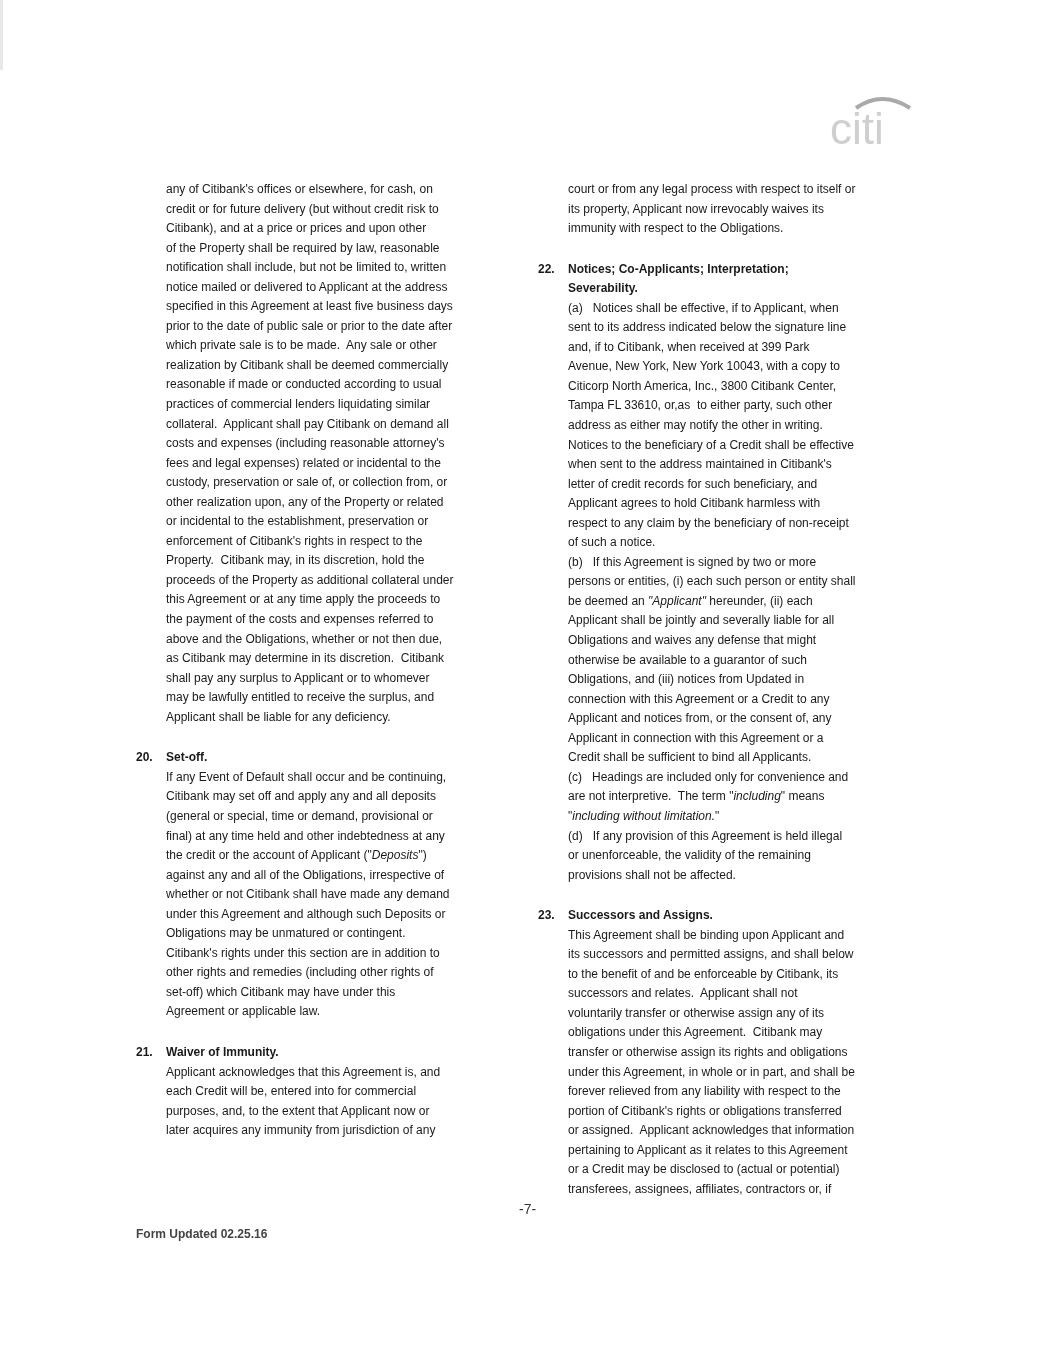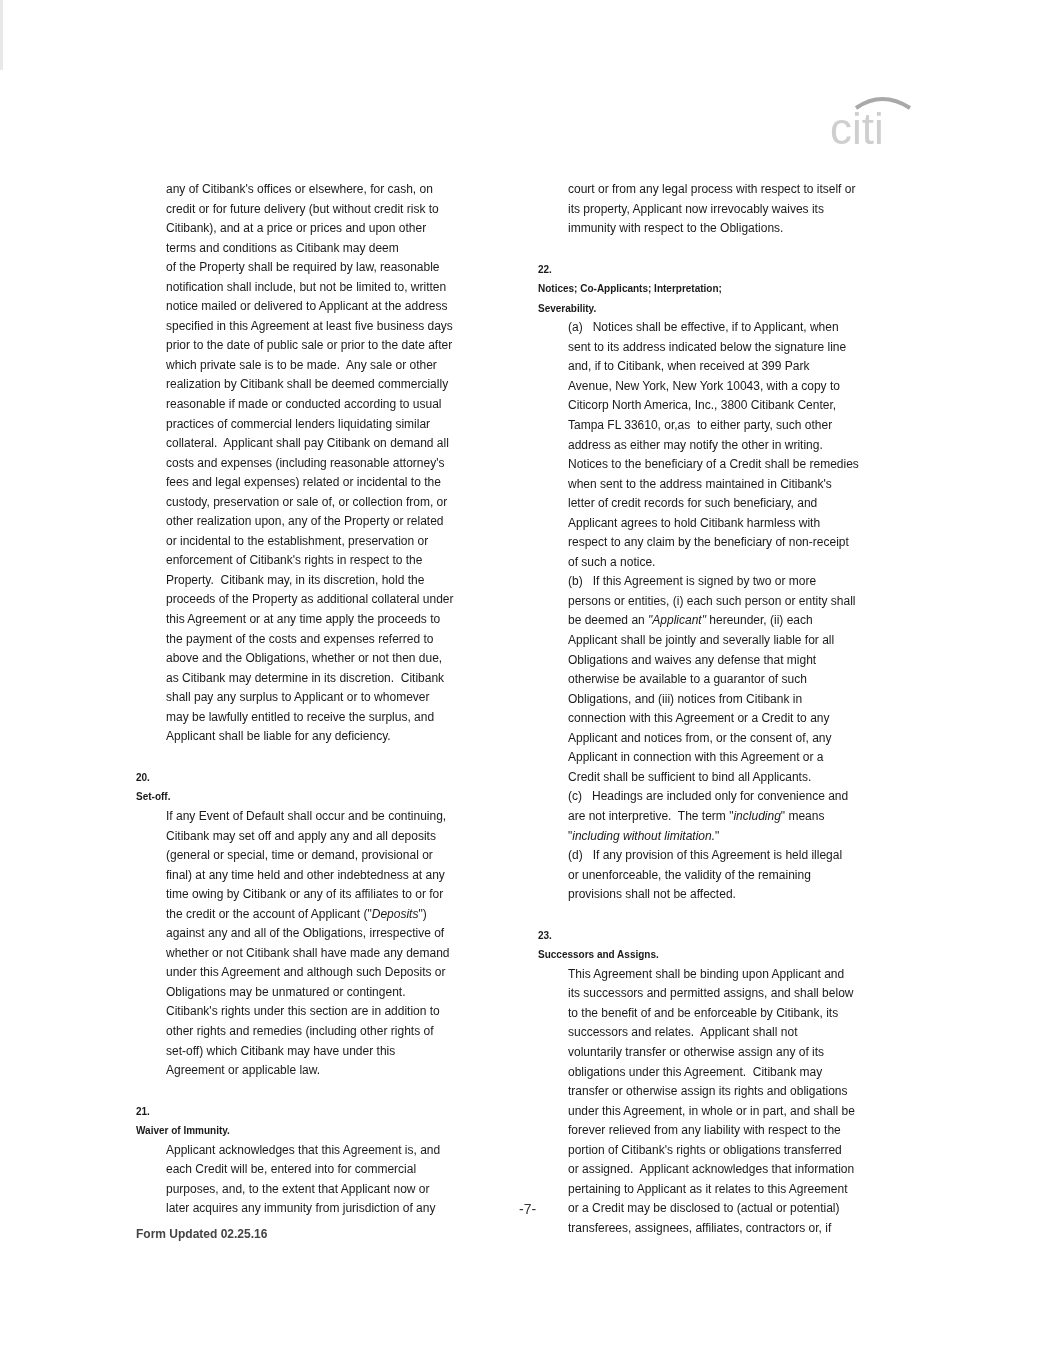--- a/index.html
+++ b/index.html
@@ -6,21 +6,21 @@
   body { width: 1055px; height: 1365px; position: relative; overflow: hidden;
          font-family: "Liberation Sans", sans-serif; color: #1a1a1a; }
   .edge { position: absolute; left: 0; top: 0; width: 3px; height: 70px; background: #e8e8e8; }
   .logo { position: absolute; left: 826px; top: 88px; width: 90px; height: 64px; }
   .col { position: absolute; top: 180px; }
   .col-left { left: 136px; width: 390px; }
   .col-right { left: 538px; width: 390px; }
   .body-text { padding-left: 30px; font-size: 12px; line-height: 19.55px; }
   .line { display: block; white-space: pre; }
   .sec { position: relative; margin-top: 21px; }
-  .sec-head { font-weight: bold; font-size: 10px; line-height: 19.55px; display: flex; flex-direction: column; }
+  .sec-head { font-weight: bold; font-size: 12px; line-height: 19.55px; display: flex; }
   .sec-num { width: 30px; flex: none; }
   .sec-title .line { white-space: pre; }
   em, .it { font-style: italic; }
   .page-num { position: absolute; left: 519px; top: 1201px; font-size: 14px; color: #333; }
   .footer { position: absolute; left: 136px; top: 1227px; font-size: 12px; color: #444; font-weight: bold; }
 </style>
 </head>
 <body>
 
 <div class="edge"></div>
@@ -30,21 +30,20 @@
     <path d="M30 20 Q 56 2 84 20" fill="none" stroke="#a9a9a9" stroke-width="4"></path>
     <text x="4" y="56" font-family="Liberation Sans, sans-serif" font-size="44" fill="#cfcfcf">citi</text>
   </svg>
 </div>
 
 <div class="col col-left">
   <div class="body-text">
     <span class="line">any of Citibank's offices or elsewhere, for cash, on</span>
     <span class="line">credit or for future delivery (but without credit risk to</span>
     <span class="line">Citibank), and at a price or prices and upon other</span>
-    <span class="line">terms and conditions as Citibank may deem</span>
     <span class="line">of the Property shall be required by law, reasonable</span>
     <span class="line">notification shall include, but not be limited to, written</span>
     <span class="line">notice mailed or delivered to Applicant at the address</span>
     <span class="line">specified in this Agreement at least five business days</span>
     <span class="line">prior to the date of public sale or prior to the date after</span>
     <span class="line">which private sale is to be made.  Any sale or other</span>
     <span class="line">realization by Citibank shall be deemed commercially</span>
     <span class="line">reasonable if made or conducted according to usual</span>
     <span class="line">practices of commercial lenders liquidating similar</span>
     <span class="line">collateral.  Applicant shall pay Citibank on demand all</span>
@@ -70,21 +69,20 @@
       <span class="sec-num">20.</span>
       <span class="sec-title">
         <span class="line">Set-off.</span>
       </span>
     </div>
     <div class="body-text">
       <span class="line">If any Event of Default shall occur and be continuing,</span>
       <span class="line">Citibank may set off and apply any and all deposits</span>
       <span class="line">(general or special, time or demand, provisional or</span>
       <span class="line">final) at any time held and other indebtedness at any</span>
-      <span class="line">time owing by Citibank or any of its affiliates to or for</span>
       <span class="line"><span>the credit or the account of Applicant ("</span><span class="it">Deposits</span><span>")</span></span>
       <span class="line">against any and all of the Obligations, irrespective of</span>
       <span class="line">whether or not Citibank shall have made any demand</span>
       <span class="line">under this Agreement and although such Deposits or</span>
       <span class="line">Obligations may be unmatured or contingent.</span>
       <span class="line">Citibank's rights under this section are in addition to</span>
       <span class="line">other rights and remedies (including other rights of</span>
       <span class="line">set-off) which Citibank may have under this</span>
       <span class="line">Agreement or applicable law.</span>
     </div>
@@ -122,33 +120,33 @@
       </span>
     </div>
     <div class="body-text">
       <span class="line">(a)   Notices shall be effective, if to Applicant, when</span>
       <span class="line">sent to its address indicated below the signature line</span>
       <span class="line">and, if to Citibank, when received at 399 Park</span>
       <span class="line">Avenue, New York, New York 10043, with a copy to</span>
       <span class="line">Citicorp North America, Inc., 3800 Citibank Center,</span>
       <span class="line">Tampa FL 33610, or,as  to either party, such other</span>
       <span class="line">address as either may notify the other in writing.</span>
-      <span class="line">Notices to the beneficiary of a Credit shall be remedies</span>
+      <span class="line">Notices to the beneficiary of a Credit shall be effective</span>
       <span class="line">when sent to the address maintained in Citibank's</span>
       <span class="line">letter of credit records for such beneficiary, and</span>
       <span class="line">Applicant agrees to hold Citibank harmless with</span>
       <span class="line">respect to any claim by the beneficiary of non-receipt</span>
       <span class="line">of such a notice.</span>
       <span class="line">(b)   If this Agreement is signed by two or more</span>
       <span class="line">persons or entities, (i) each such person or entity shall</span>
       <span class="line"><span>be deemed an </span><span class="it">"Applicant"</span><span> hereunder, (ii) each</span></span>
       <span class="line">Applicant shall be jointly and severally liable for all</span>
       <span class="line">Obligations and waives any defense that might</span>
       <span class="line">otherwise be available to a guarantor of such</span>
-      <span class="line">Obligations, and (iii) notices from Citibank in</span>
+      <span class="line">Obligations, and (iii) notices from Updated in</span>
       <span class="line">connection with this Agreement or a Credit to any</span>
       <span class="line">Applicant and notices from, or the consent of, any</span>
       <span class="line">Applicant in connection with this Agreement or a</span>
       <span class="line">Credit shall be sufficient to bind all Applicants.</span>
       <span class="line">(c)   Headings are included only for convenience and</span>
       <span class="line"><span>are not interpretive.  The term "</span><span class="it">including</span><span>" means</span></span>
       <span class="line"><span>"</span><span class="it">including without limitation.</span><span>"</span></span>
       <span class="line">(d)   If any provision of this Agreement is held illegal</span>
       <span class="line">or unenforceable, the validity of the remaining</span>
       <span class="line">provisions shall not be affected.</span>

